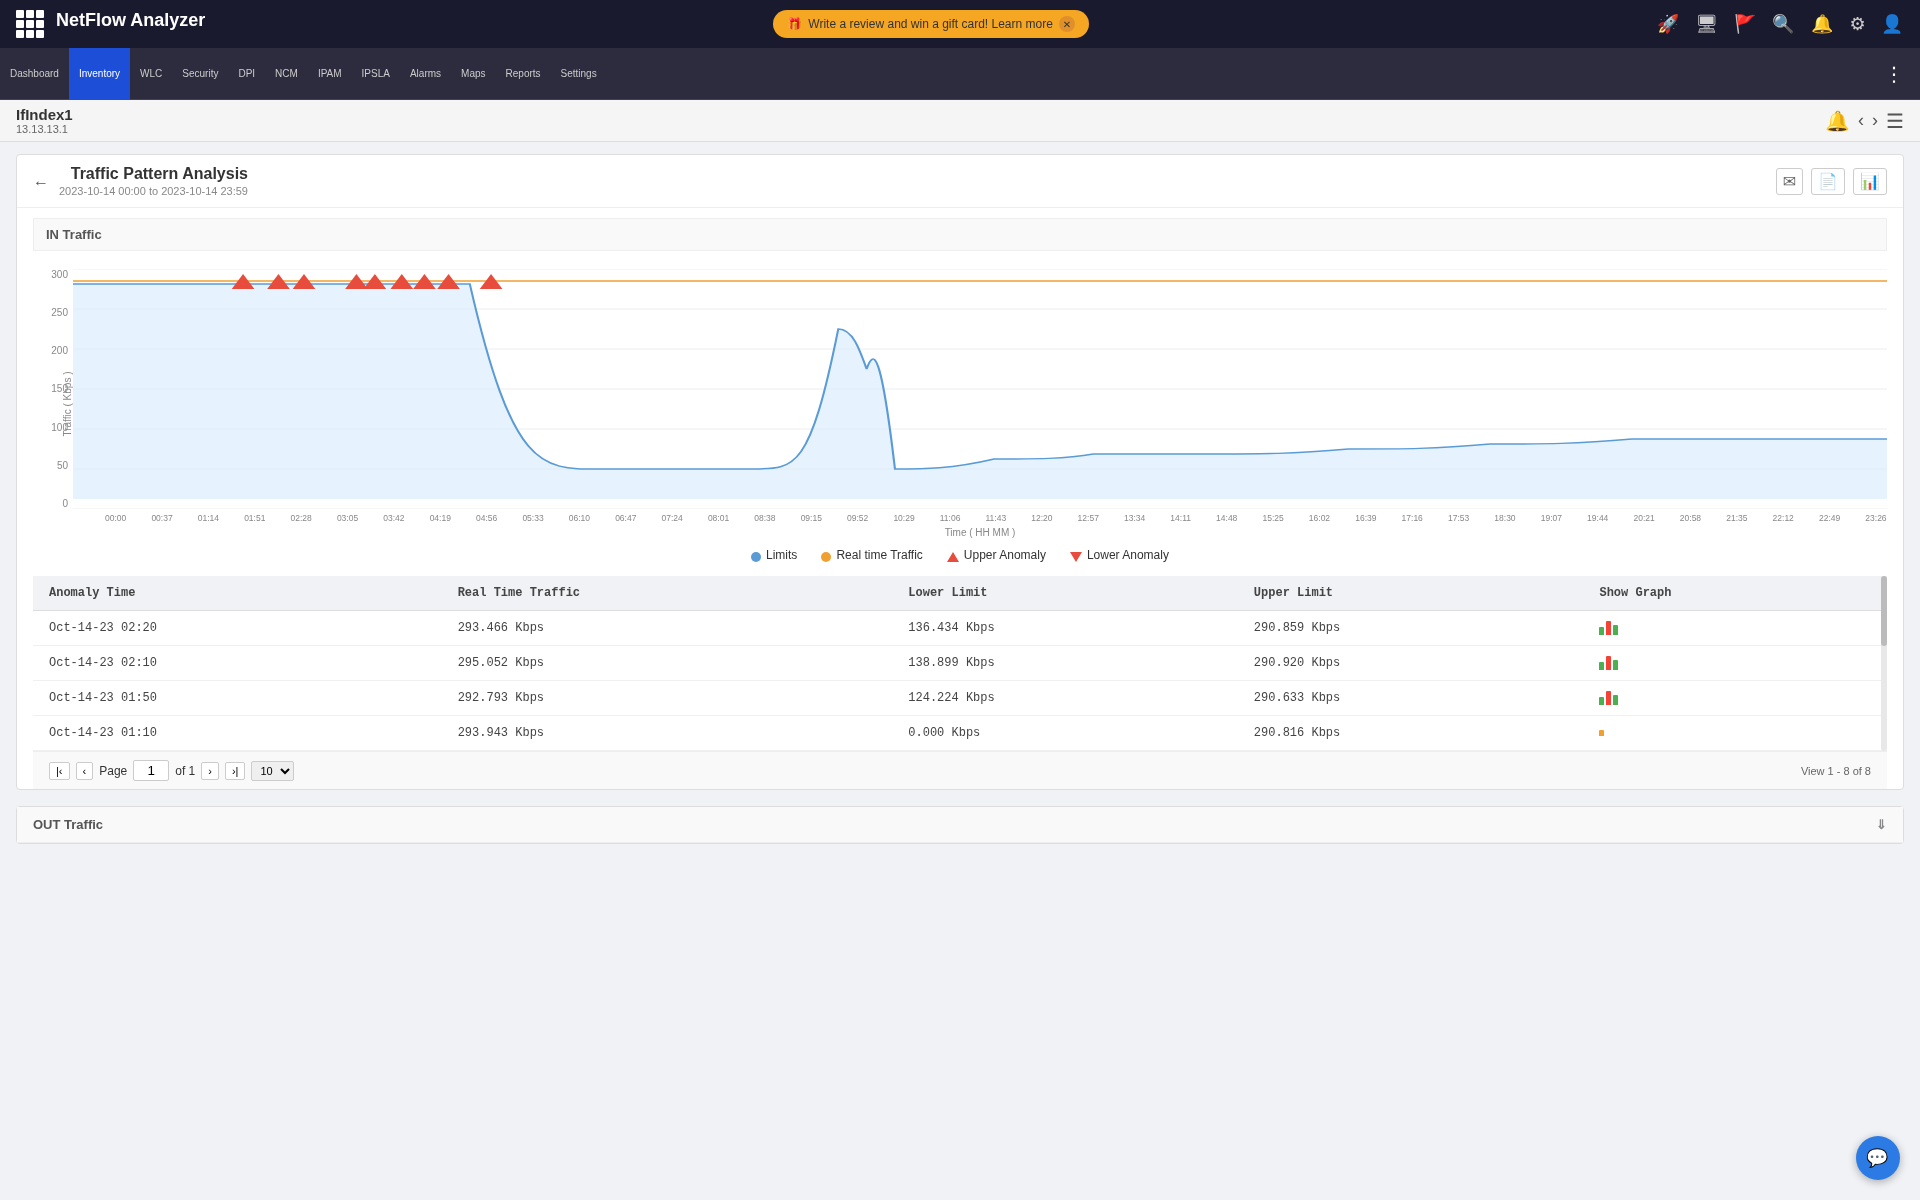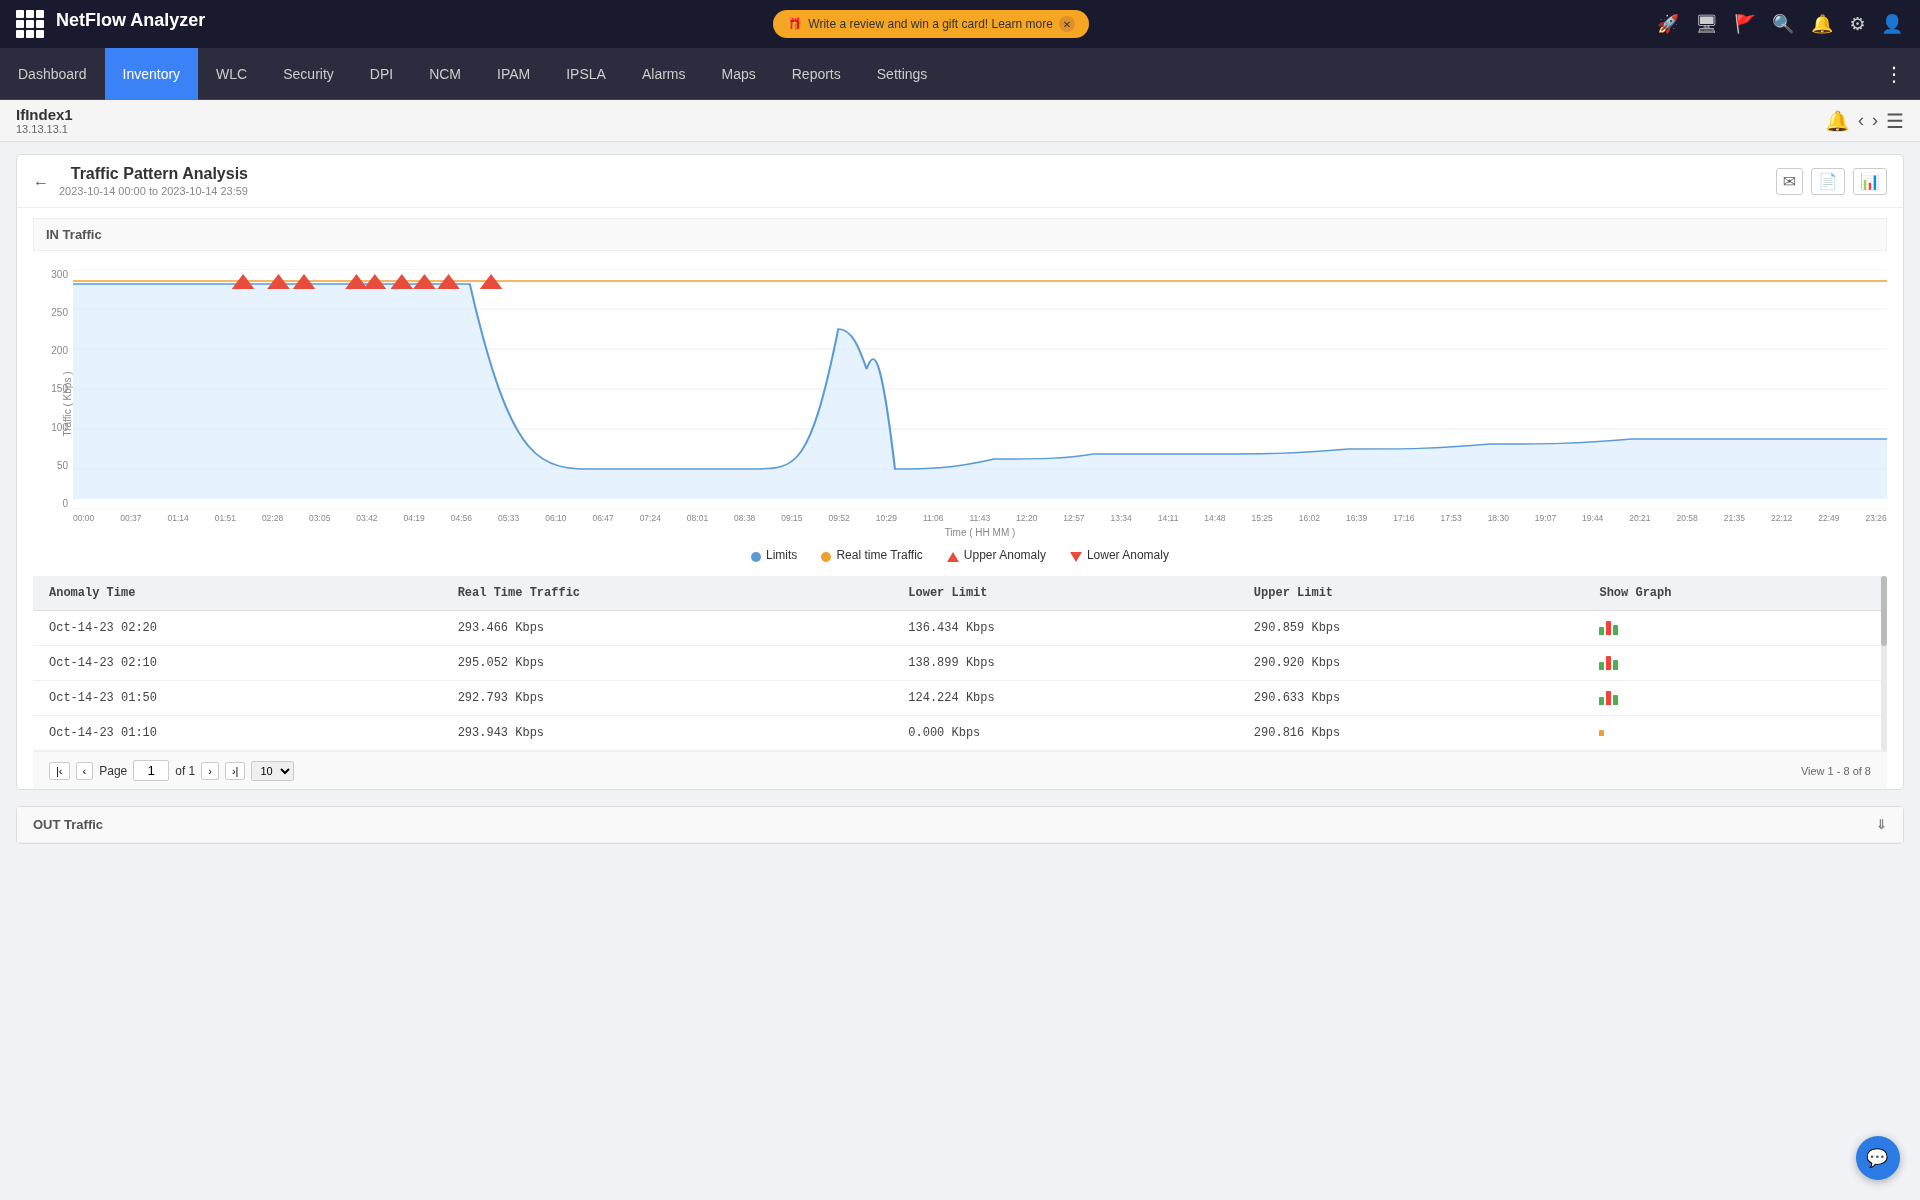--- a/index.html
+++ b/index.html
@@ -22,25 +22,25 @@
     .review-banner .close { background: #e0902a; border-radius: 50%; width: 16px; height: 16px; display: flex; align-items: center; justify-content: center; font-size: 10px; cursor: pointer; }
     .top-bar-right { display: flex; align-items: center; gap: 16px; }
     .top-bar-right span { color: #ccc; font-size: 18px; cursor: pointer; }
 
     
     .nav-bar {
       display: flex; align-items: center; background: #2c2c3e; height: 52px;
       padding: 0 0 0 0; border-bottom: 1px solid #444;
     }
     .nav-item {
-      padding: 0 18px; height: 52px; display: flex; align-items: center;
-      color: #ccc; cursor: pointer; font-size: 14px; white-space: nowrap;
+      padding: 0 10px; height: 52px; display: flex; align-items: center;
+      color: #ccc; cursor: pointer; font-size: 10px; white-space: nowrap;
       transition: background 0.15s;
     }
-    .nav-item.active { background: #3b82f6; color: white; text-align: center; }
+    .nav-item.active { background: #1d4ed8; color: white; text-align: center; }
     .nav-more { margin-left: auto; padding: 0 16px; color: white; font-size: 20px; cursor: pointer; }
 
     
     .breadcrumb-bar {
       background: #f5f5f5; border-bottom: 1px solid #ddd; padding: 6px 16px;
       display: flex; align-items: center; justify-content: space-between;
     }
     .breadcrumb-left h2 { font-size: 15px; font-weight: bold; color: #333; }
     .breadcrumb-left p { font-size: 11px; color: #666; }
     .breadcrumb-right { display: flex; align-items: center; gap: 8px; }
@@ -286,21 +286,21 @@
             <polygon class="anomaly-up" points="145,5 137,20 153,20"></polygon>
             <polygon class="anomaly-up" points="163,5 155,20 171,20"></polygon>
             <polygon class="anomaly-up" points="200,5 192,20 208,20"></polygon>
             <polygon class="anomaly-up" points="213,5 205,20 221,20"></polygon>
             <polygon class="anomaly-up" points="232,5 224,20 240,20"></polygon>
             <polygon class="anomaly-up" points="248,5 240,20 256,20"></polygon>
             <polygon class="anomaly-up" points="265,5 257,20 273,20"></polygon>
             <polygon class="anomaly-up" points="295,5 287,20 303,20"></polygon>
           </svg>
 
-          <div style="display:flex;justify-content:space-between;font-size:8.5px;color:#888;margin-top:4px;overflow:hidden;">
+          <div style="display:flex;justify-content:space-between;font-size:8.5px;color:#888;margin-top:4px;overflow:hidden;margin-left:32px;">
             <span>00:00</span>
             <span>00:37</span>
             <span>01:14</span>
             <span>01:51</span>
             <span>02:28</span>
             <span>03:05</span>
             <span>03:42</span>
             <span>04:19</span>
             <span>04:56</span>
             <span>05:33</span>

